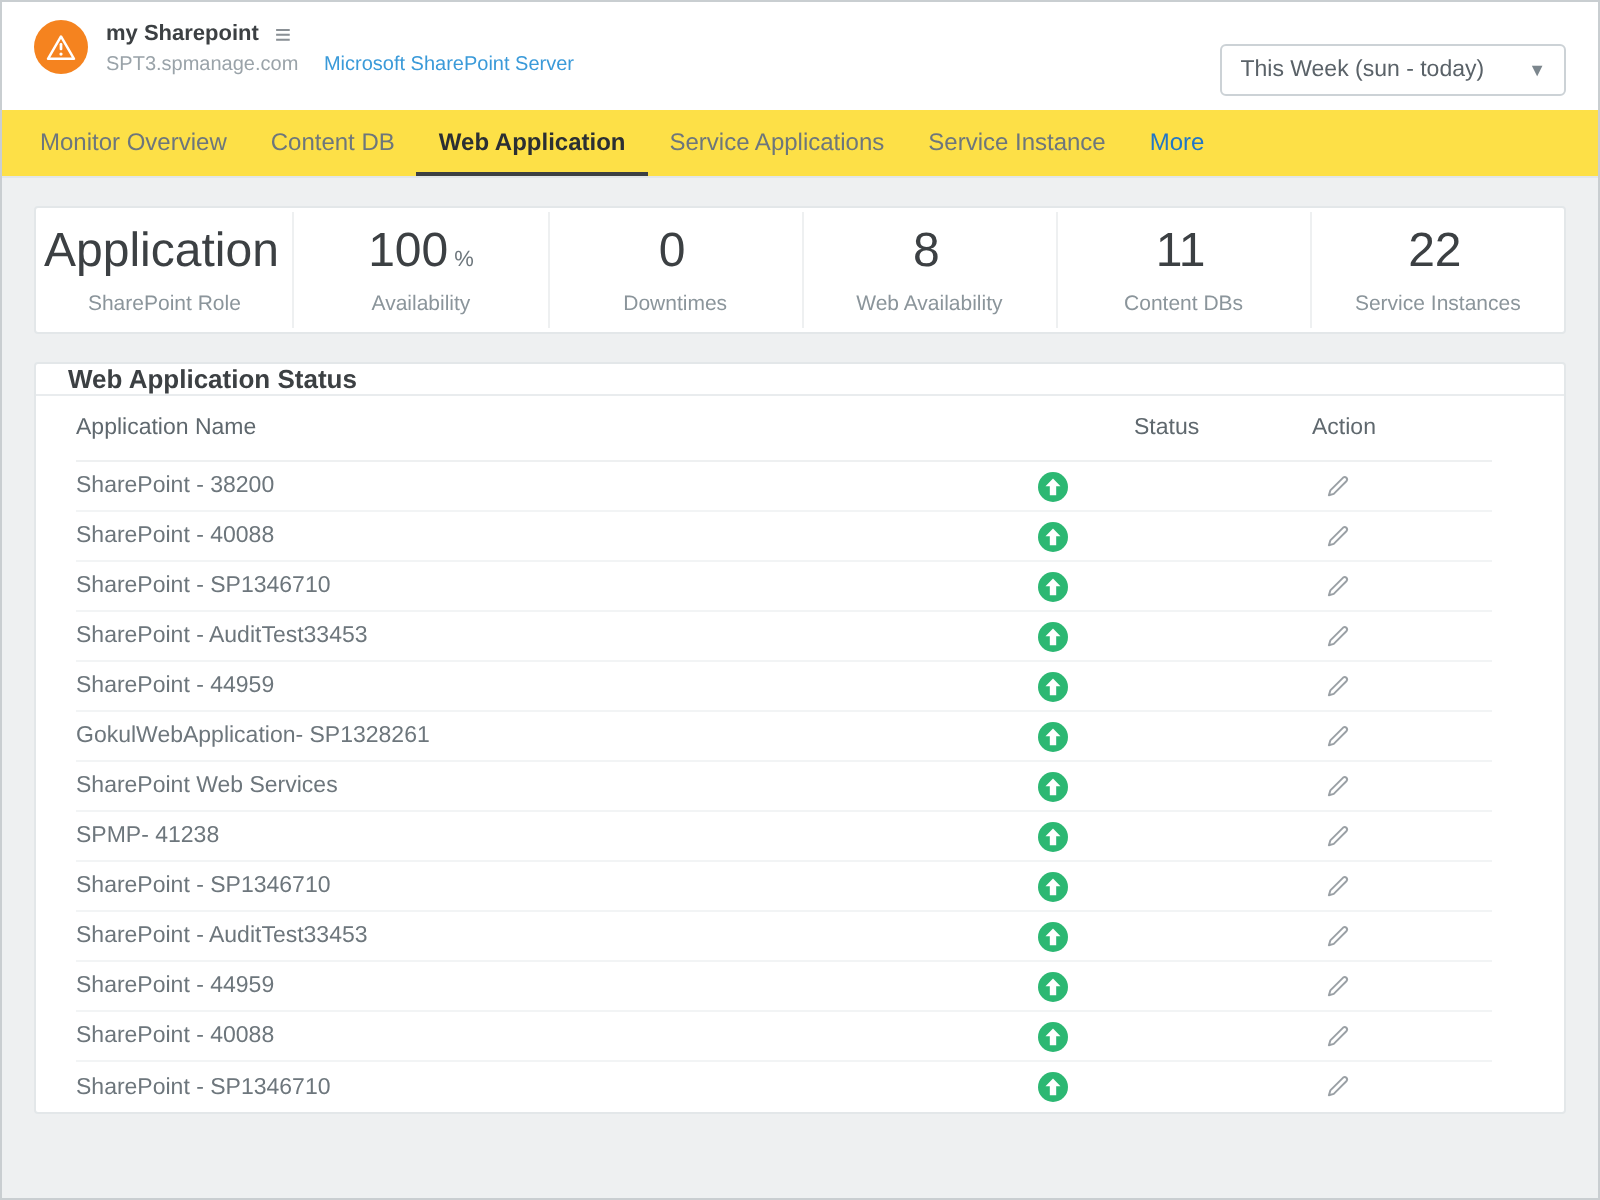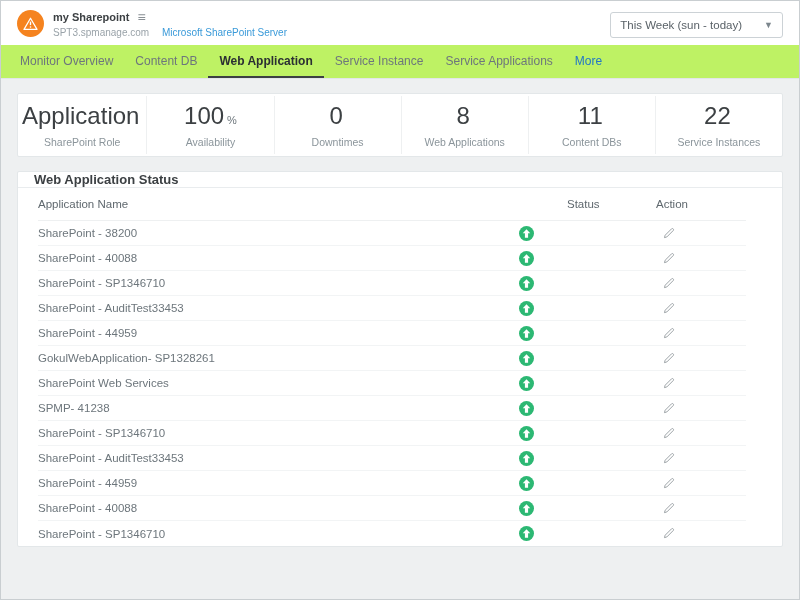--- a/index.html
+++ b/index.html
@@ -16,25 +16,25 @@
             display:flex; align-items:center; justify-content:center; flex:0 0 auto; }
   .head-text { margin-left:9px; }
   .title-row { display:flex; align-items:center; }
   .page-title { font-size:11px; font-weight:bold; color:#3c4043; }
   .menu-icon { margin-left:8px; color:#8a9095; font-size:14px; cursor:pointer; line-height:1; }
   .sub-row { margin-top:3px; font-size:10px; }
   .host { color:#9aa3a9; margin-right:10px; }
   .server-link { color:#3a9ad9; cursor:pointer; }
   .time-select { border:1px solid #ccd2d6; border-radius:3px; background:#fff;
                  padding:6px 9px; font-size:11.5px; color:#5a6268; display:flex;
-                 align-items:center; cursor:pointer; margin-top:2px; }
+                 align-items:center; cursor:pointer; margin-top:12px; }
   .caret { margin-left:22px; color:#7c868d; font-size:9px; }
 
   
-  .tabbar { background:#bef264; border-bottom:1px solid #e2e6e8; padding:0 8px;
+  .tabbar { background:#fde047; border-bottom:1px solid #e2e6e8; padding:0 8px;
             display:flex; align-items:stretch; }
   .tab { font-size:12px; color:#6d767c; padding:9px 11px 8px 11px; cursor:pointer;
          border-bottom:2px solid transparent; white-space:nowrap; }
   .tab.active { color:#2b2f33; font-weight:bold; border-bottom-color:#3c4043; }
   .tab.accent { color:#2176c7;text-align:center; }
 
   
   .content { flex:1; padding:14px 16px; overflow:hidden; }
   .card { background:#fff; border:1px solid #e3e7e9; border-radius:2px; }
 
@@ -86,43 +86,43 @@
     <div class="time-select">
       <span>This Week (sun - today)</span>
       <span class="caret">▼</span>
     </div>
   </div>
 
   <div class="tabbar">
     <div class="tab">Monitor Overview</div>
     <div class="tab">Content DB</div>
     <div class="tab active">Web Application</div>
+    <div class="tab">Service Applications</div>
     <div class="tab">Service Instance</div>
-    <div class="tab">Service Applications</div>
     <div class="tab accent">More</div>
   </div>
 
   <div class="content">
 
     <div class="card stats">
       <div class="stat">
         <div><span class="stat-value">Application</span><span class="stat-suffix"></span></div>
         <div class="stat-label">SharePoint Role</div>
       </div>
       <div class="stat">
         <div><span class="stat-value">100</span><span class="stat-suffix">%</span></div>
         <div class="stat-label">Availability</div>
       </div>
       <div class="stat">
         <div><span class="stat-value">0</span><span class="stat-suffix"></span></div>
         <div class="stat-label">Downtimes</div>
       </div>
       <div class="stat">
         <div><span class="stat-value">8</span><span class="stat-suffix"></span></div>
-        <div class="stat-label">Web Applications</div>
+        <div class="stat-label">Web Availability</div>
       </div>
       <div class="stat">
         <div><span class="stat-value">11</span><span class="stat-suffix"></span></div>
         <div class="stat-label">Content DBs</div>
       </div>
       <div class="stat">
         <div><span class="stat-value">22</span><span class="stat-suffix"></span></div>
         <div class="stat-label">Service Instances</div>
       </div>
     </div>

